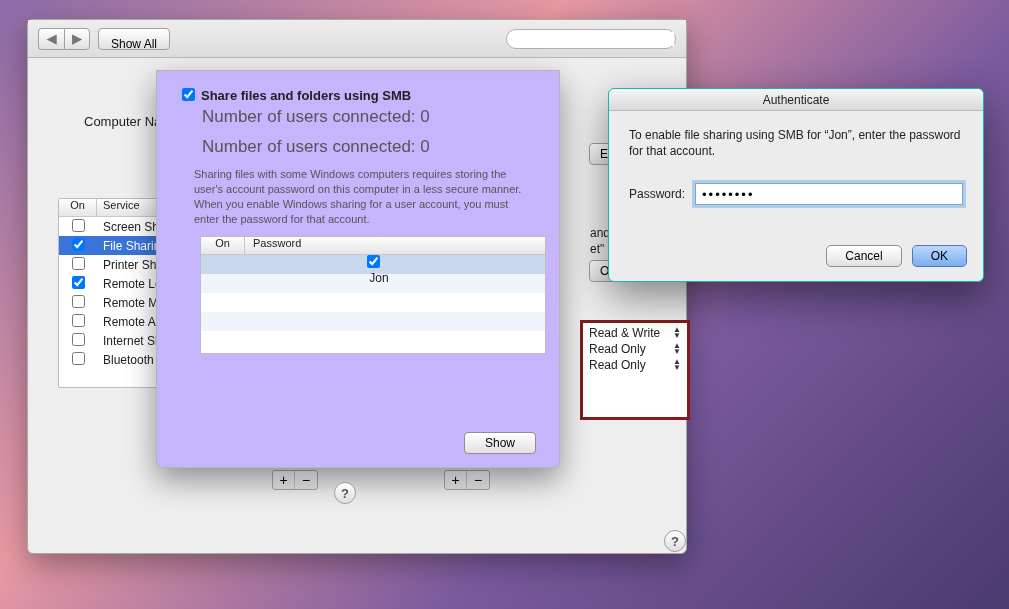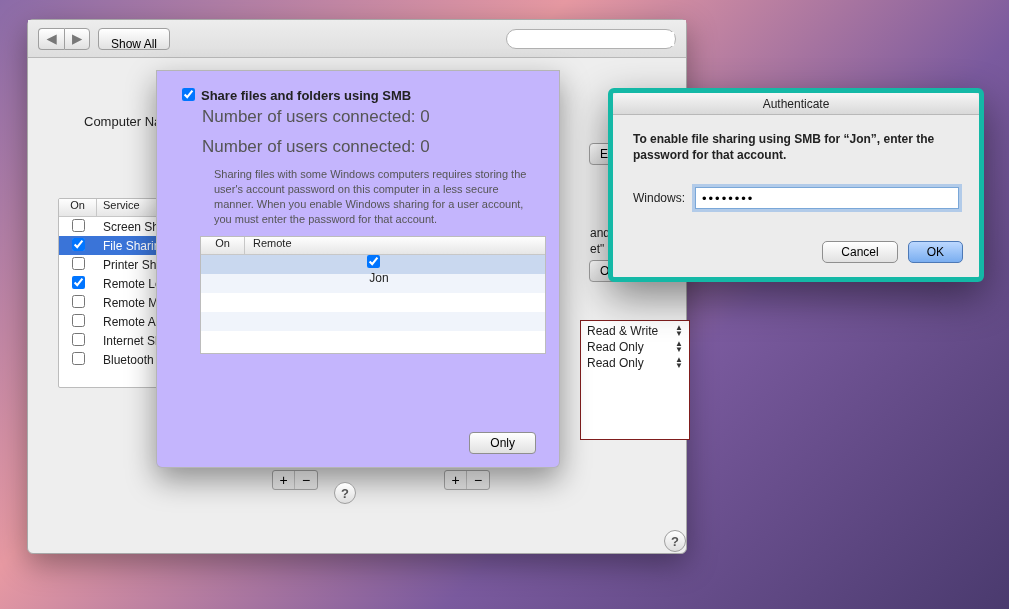--- a/index.html
+++ b/index.html
@@ -104,22 +104,22 @@
     height:22px; padding:0 10px;
     background:linear-gradient(#ffffff,#e1e1e1);
     border:1px solid #9f9f9f; border-radius:4px;
     font-size:12px;
   }
   .ed-btn{top:123px;}
   .op-btn{top:240px;}
 
   .permbox{
     position:absolute; left:552px; top:300px;
-    width:110px; height:120px;
-    background:#fff; border:1px solid #7f1d1d;
+    width:110px; height:100px;
+    background:#fff; border:3px solid #7f1d1d;
     padding:3px 6px; font-size:12px;
     display:flex; flex-direction:column; gap:2px;
   }
   .permrow{display:flex;justify-content:space-between;align-items:center;}
   .stepper{display:flex;flex-direction:column;line-height:6px;font-size:8px;color:#333;}
 
   .addremove{
     position:absolute; top:450px;
     height:20px;
     display:flex;
@@ -146,21 +146,21 @@
     width:404px; height:398px;
     background:#c4b5fd;
     border-bottom-left-radius:6px;border-bottom-right-radius:6px;
     box-shadow:0 12px 30px rgba(0,0,0,.4), inset 0 0 0 1px #b5b5b5;
     padding:18px 26px 16px 26px;
   }
   .optrow{display:flex;align-items:flex-start;gap:6px;margin-bottom:4px;}
   .optrow label{font-size:13px;font-weight:bold;}
   .subtext{font-size:17px;color:#555;margin:2px 0 10px 20px;}
   .wfs-head{font-size:13px;margin-top:4px;margin-left:20px;}
-  .wfs-body{font-size:11px;color:#555;margin:4px 0 10px 32px;line-height:1.35;}
+  .wfs-body{font-size:11px;color:#555;margin:4px 0 10px 12px;line-height:1.35;}
 
   .acct-table{
     margin-left:18px;
     width:346px;height:118px;
     background:#fff;border:1px solid #bcbcbc;
     display:flex;flex-direction:column;
   }
   .acct-table .thdr{
     display:flex;height:18px;background:linear-gradient(#fefefe,#e6e6e6);
     border-bottom:1px solid #c7c7c7;font-size:11px;
@@ -178,30 +178,30 @@
     height:22px; padding:0 20px;
     background:linear-gradient(#ffffff,#e1e1e1);
     border:1px solid #8f8f8f;border-radius:4px;font-size:12px;
   }
 
   
   .auth{
     position:absolute; left:608px; top:88px;
     width:376px; height:194px;
     background:#ececec;
-    border:5px solid #14b8a6; border-radius:6px;
+    border:1px solid #14b8a6; border-radius:6px;
     box-shadow:0 15px 40px rgba(0,0,0,.45);
   }
   .auth .atitle{
     height:22px;background:linear-gradient(#f6f6f6,#d9d9d9);
     border-bottom:1px solid #b8b8b8;border-radius:6px 6px 0 0;
     text-align:center;font-size:12px;line-height:22px;
   }
   .auth .abody{padding:16px 20px;}
-  .auth .msg{font-size:12px;font-weight:bold;line-height:1.35;}
+  .auth .msg{font-size:12px;font-weight:normal;line-height:1.35;}
   .auth .pwrow{display:flex;align-items:center;gap:10px;margin-top:24px;}
   .auth .pwrow label{font-size:12px;}
   .auth input[type=password]{
     flex:1;height:22px;padding:0 6px;
     border:1px solid #7aa7d8;border-radius:0;
     box-shadow:0 0 0 3px rgba(120,170,230,.5);
     font-size:13px;letter-spacing:2px;
   }
   .auth .btns{position:absolute;right:16px;bottom:14px;display:flex;gap:10px;margin-top:16px;}
   .auth .btns button{height:22px;padding:0 18px;border-radius:5px;border:1px solid #8f8f8f;font-size:12px;}
@@ -322,21 +322,21 @@
   </div>
   <div class="subtext">Number of users connected: 0</div>
 
   <div class="subtext">Number of users connected: 0</div>
 
   <div class="wfs-body">Sharing files with some Windows computers requires storing the user's account password on this computer in a less secure manner.  When you enable Windows sharing for a user account, you must enter the password for that account.</div>
 
   <div class="acct-table">
     <div class="thdr">
       <div class="a1">On</div>
-      <div class="a2">Remote</div>
+      <div class="a2">Password</div>
     </div>
     <div id="acct-rows" style="flex:1;">
         <div class="arow sel">
           <div class="a1"><input type="checkbox" checked="" style=""></div>
           <div class="a2">Jon</div>
         </div>
         <div class="arow alt">
           <div class="a1"></div>
           <div class="a2"></div>
         </div>
@@ -349,29 +349,29 @@
           <div class="a2"></div>
         </div>
         <div class="arow">
           <div class="a1"></div>
           <div class="a2"></div>
         </div>
       </div>
   </div>
 
   <div class="helpbtn help-sheet">?</div>
-  <button class="done-btn">Only</button>
+  <button class="done-btn">Show</button>
 </div>
 
 <div class="auth">
   <div class="atitle">Authenticate</div>
   <div class="abody">
     <div class="msg">To enable file sharing using SMB for “Jon”, enter the password for that account.</div>
     <div class="pwrow">
-      <label>Windows:</label>
+      <label>Password:</label>
       <input type="password" value="••••••••" style="">
     </div>
   </div>
   <div class="btns">
     <button class="btn-cancel">Cancel</button>
     <button class="btn-ok">OK</button>
   </div>
 </div>
 
 </body></html>

